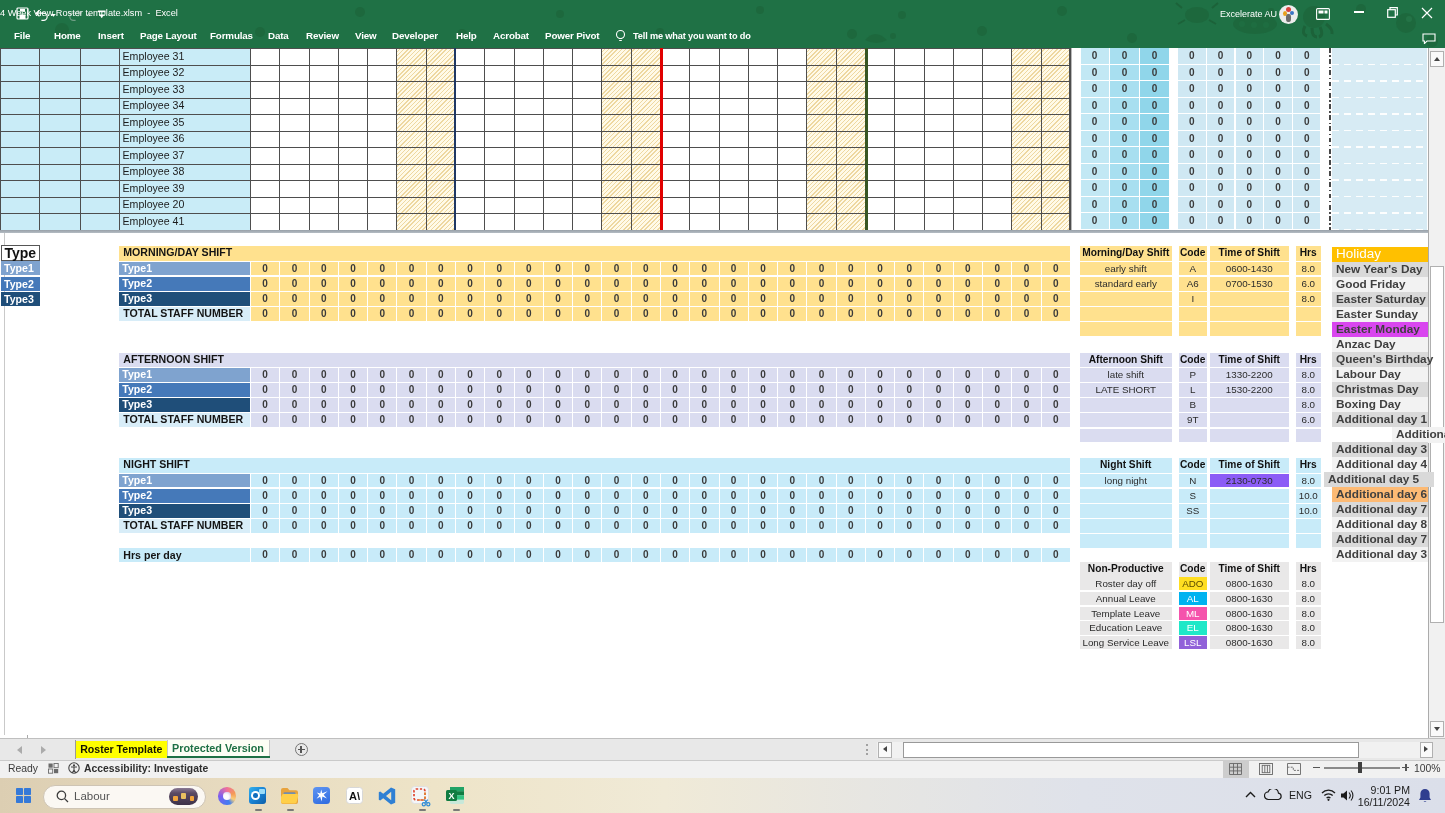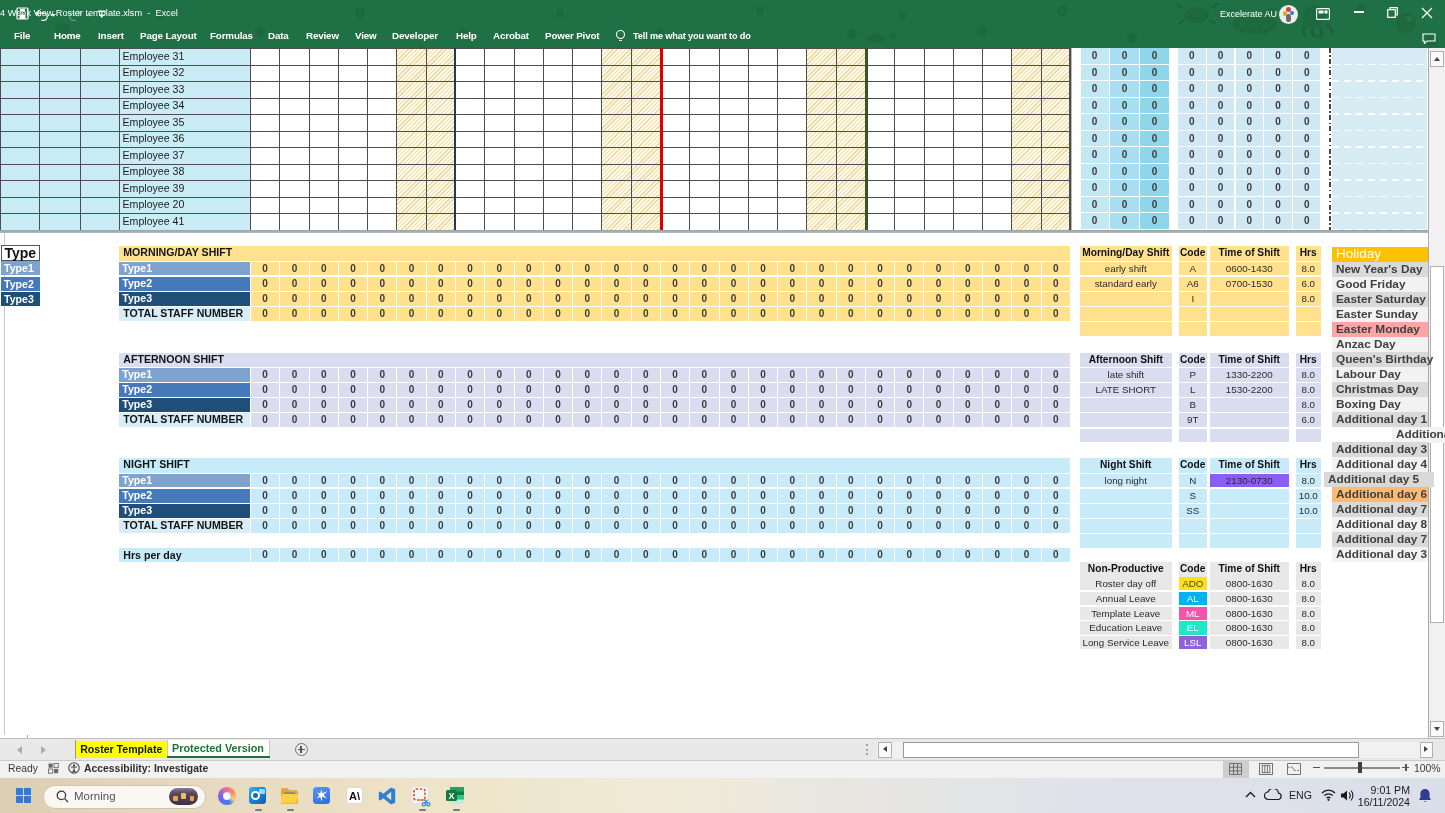--- a/index.html
+++ b/index.html
@@ -819,21 +819,21 @@
 <div class="a leg" style="left:1295.5px;top:621.2px;width:25.5px;height:13.4px;background:#E9E8E8;line-height:13.4px">8.0</div>
 <div class="a leg" style="left:1080.0px;top:635.9px;width:91.5px;height:13.4px;background:#E9E8E8;line-height:13.4px">Long Service Leave</div>
 <div class="a" style="left:1179.0px;top:635.9px;width:27.5px;height:13.4px;background:#9161D9;color:#fff;line-height:13.4px;font-size:9.8px;text-align:center">LSL</div>
 <div class="a leg" style="left:1209.5px;top:635.9px;width:79.5px;height:13.4px;background:#E9E8E8;line-height:13.4px">0800-1630</div>
 <div class="a leg" style="left:1295.5px;top:635.9px;width:25.5px;height:13.4px;background:#E9E8E8;line-height:13.4px">8.0</div>
 <div class="a" style="left:1332.0px;top:247.3px;width:95.5px;height:14.7px;background:#FFC000;color:#fff;font-size:13.5px;padding-left:4px;line-height:14.7px">Holiday</div>
 <div class="a hol" style="left:1332.0px;top:262.00px;width:95.5px;height:14.98px;background:#D9D9D9;line-height:14.98px">New Year's Day</div>
 <div class="a hol" style="left:1332.0px;top:276.98px;width:95.5px;height:14.98px;background:#F2F2F2;line-height:14.98px">Good Friday</div>
 <div class="a hol" style="left:1332.0px;top:291.96px;width:95.5px;height:14.98px;background:#D9D9D9;line-height:14.98px">Easter Saturday</div>
 <div class="a hol" style="left:1332.0px;top:306.94px;width:95.5px;height:14.98px;background:#F2F2F2;line-height:14.98px">Easter Sunday</div>
-<div class="a hol" style="left:1332.0px;top:321.92px;width:95.5px;height:14.98px;background:#fca5a5;line-height:14.98px">Easter Monday</div>
+<div class="a hol" style="left:1332.0px;top:321.92px;width:95.5px;height:14.98px;background:#d946ef;line-height:14.98px">Easter Monday</div>
 <div class="a hol" style="left:1332.0px;top:336.90px;width:95.5px;height:14.98px;background:#F2F2F2;line-height:14.98px">Anzac Day</div>
 <div class="a hol" style="left:1332.0px;top:351.88px;width:95.5px;height:14.98px;background:#D9D9D9;line-height:14.98px">Queen's Birthday</div>
 <div class="a hol" style="left:1332.0px;top:366.86px;width:95.5px;height:14.98px;background:#F2F2F2;line-height:14.98px">Labour Day</div>
 <div class="a hol" style="left:1332.0px;top:381.84px;width:95.5px;height:14.98px;background:#D9D9D9;line-height:14.98px">Christmas Day</div>
 <div class="a hol" style="left:1332.0px;top:396.82px;width:95.5px;height:14.98px;background:#F2F2F2;line-height:14.98px">Boxing Day</div>
 <div class="a hol" style="left:1332.0px;top:411.80px;width:95.5px;height:14.98px;background:#D9D9D9;line-height:14.98px">Additional day 1</div>
 <div class="a hol" style="left:1392px;top:426.78px;width:95.5px;height:16px;background:#F2F2F2;line-height:14.98px">Additional day 2</div>
 <div class="a hol" style="left:1332.0px;top:441.76px;width:95.5px;height:14.98px;background:#D9D9D9;line-height:14.98px">Additional day 3</div>
 <div class="a hol" style="left:1332.0px;top:456.74px;width:95.5px;height:14.98px;background:#F2F2F2;line-height:14.98px">Additional day 4</div>
 <div class="a hol" style="left:1324px;top:471.72px;width:110px;height:14.98px;background:#D9D9D9;line-height:14.98px">Additional day 5</div>
@@ -913,21 +913,21 @@
       <rect x="8" y="0" width="7" height="7" rx="0.8"></rect>
       <rect x="0" y="8" width="7" height="7" rx="0.8"></rect>
       <rect x="8" y="8" width="7" height="7" rx="0.8"></rect>
     </g>
   </svg>
 <div class="a" style="left:43px;top:784.5px;width:163px;height:24px;background:#FBF8F3;border:1px solid #CEC4B4;border-radius:12px"></div>
 <svg class="a" style="left:56px;top:790px" width="13" height="13" viewBox="0 0 13 13">
     <circle cx="5.4" cy="5.4" r="4.2" stroke="#3c3c3c" stroke-width="1.3" fill="none"></circle>
     <path d="M8.6 8.6 L12 12" stroke="#3c3c3c" stroke-width="1.3"></path>
   </svg>
-<div class="a" style="left:74px;top:789.5px;font-size:11.5px;color:#555">Morning</div>
+<div class="a" style="left:74px;top:789.5px;font-size:11.5px;color:#555">Labour</div>
 <div class="a" style="left:169px;top:787.5px;width:29px;height:17.5px;border-radius:8.5px;background:linear-gradient(180deg,#8b7a94 0%,#5a4a64 30%,#3c3148 100%);overflow:hidden">
     <div class="a" style="left:4px;top:8px;width:4.5px;height:5.5px;background:#f0a33c;border-radius:1px"></div>
     <div class="a" style="left:12px;top:5px;width:4.5px;height:6.5px;background:#e8c060;border-radius:1px"></div>
     <div class="a" style="left:20.5px;top:8px;width:4.5px;height:5.5px;background:#f0a33c;border-radius:1px"></div>
   </div>
 <div class="a" style="left:218px;top:787px;width:17.5px;height:17.5px;border-radius:50%;background:conic-gradient(from 160deg,#3f7ef0,#7b5ff0 30%,#ef6f9d 55%,#f59a56 75%,#f8ce7a 88%,#3f7ef0)">
     <div class="a" style="left:4.6px;top:4.6px;width:8.3px;height:8.3px;border-radius:50%;background:#fdfdfd;box-shadow:inset -1px 1px 2px rgba(150,120,220,.35)"></div>
   </div>
 <div class="a" style="left:249px;top:787px;width:17px;height:17px;border-radius:3px;background:linear-gradient(135deg,#35B2EC 0%,#1A86D8 45%,#0D5EA8 100%)">
     <div class="a" style="left:1.8px;top:4px;width:9.4px;height:9.4px;border-radius:50%;background:#fff"></div>

